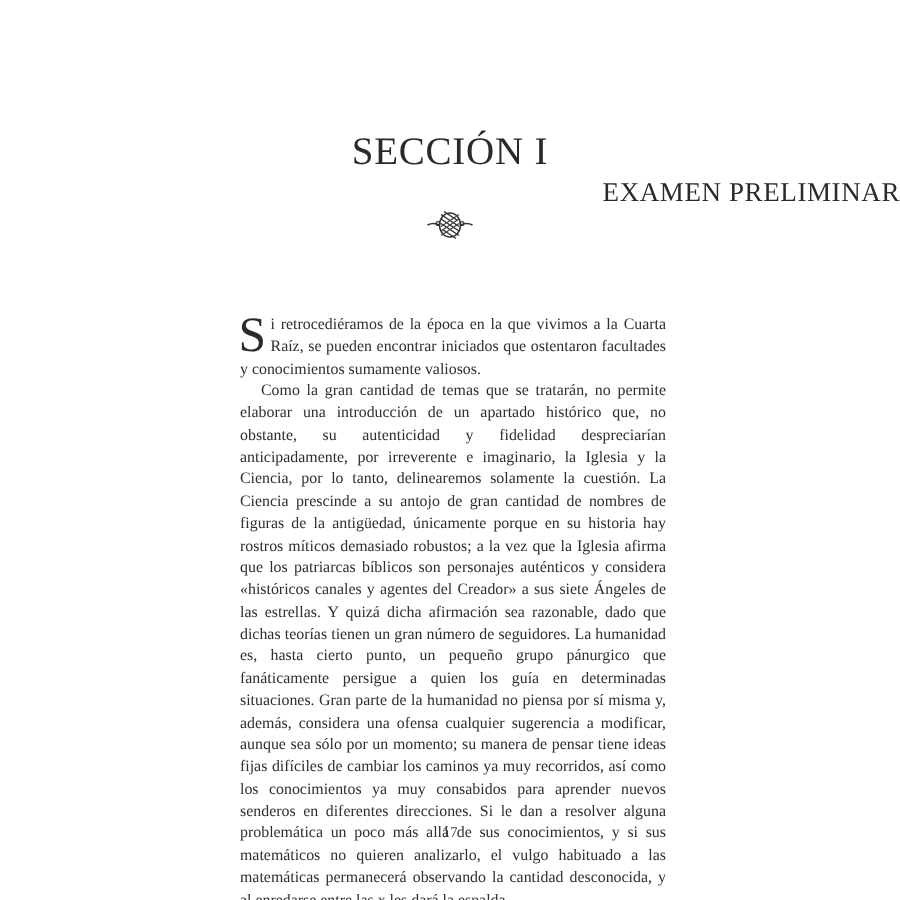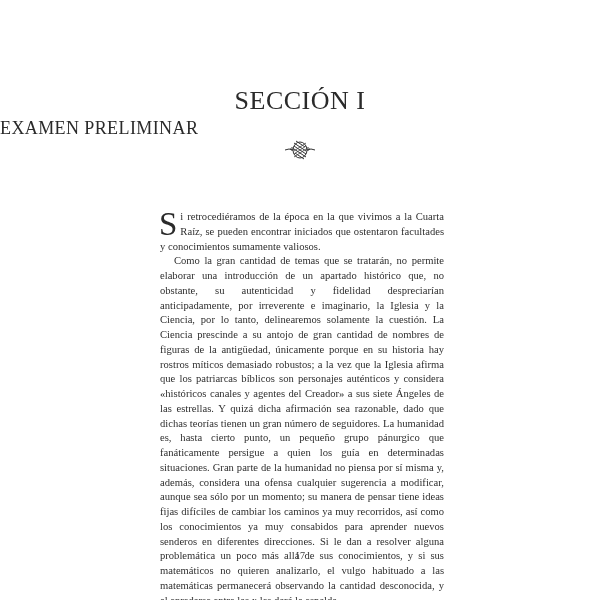--- a/index.html
+++ b/index.html
@@ -1,19 +1,19 @@
 <!DOCTYPE html>
 <html><head>
 <meta charset="utf-8">
 <style>
   html, body { margin: 0; padding: 0; background: #ffffff; }
   body { width: 600px; height: 600px; position: relative; overflow: hidden; font-family: "Liberation Serif", "DejaVu Serif", serif; color: #2b2b2b; }
   .page { position: absolute; left: 0; top: 0; width: 600px; height: 526px; }
   .section-title { position: absolute; top: 86px; left: 0; width: 600px; text-align: center; font-size: 26px; letter-spacing: 0.5px; color: #2a2a2a; line-height: 30px; }
-  .section-subtitle { position: absolute; top: 117px; left: 0; width: 600px; text-align: left; font-size: 18px; letter-spacing: 0.4px; color: #2a2a2a; line-height: 22px; }
+  .section-subtitle { position: absolute; top: 117px; left: 0; width: 600px; text-align: right; font-size: 18px; letter-spacing: 0.4px; color: #2a2a2a; line-height: 22px; }
   .ornament { position: absolute; top: 140px; left: 284px; width: 32px; height: 20px; }
   .body-text { position: absolute; top: 210px; left: 160px; width: 284px; font-size: 10.6px; line-height: 14.75px; text-align: justify; color: #2e2e2e; }
   .body-text p { margin: 0; }
   .body-text p.indent { text-indent: 14px; }
   .dropcap { float: left; font-size: 33px; line-height: 26px; margin: 1px 3px 0 -1px; color: #2a2a2a; }
   .page-number { position: absolute; top: 550px; left: 0; width: 600px; text-align: center; font-size: 10px; color: #444; }
 </style>
 </head>
 <body>
 

